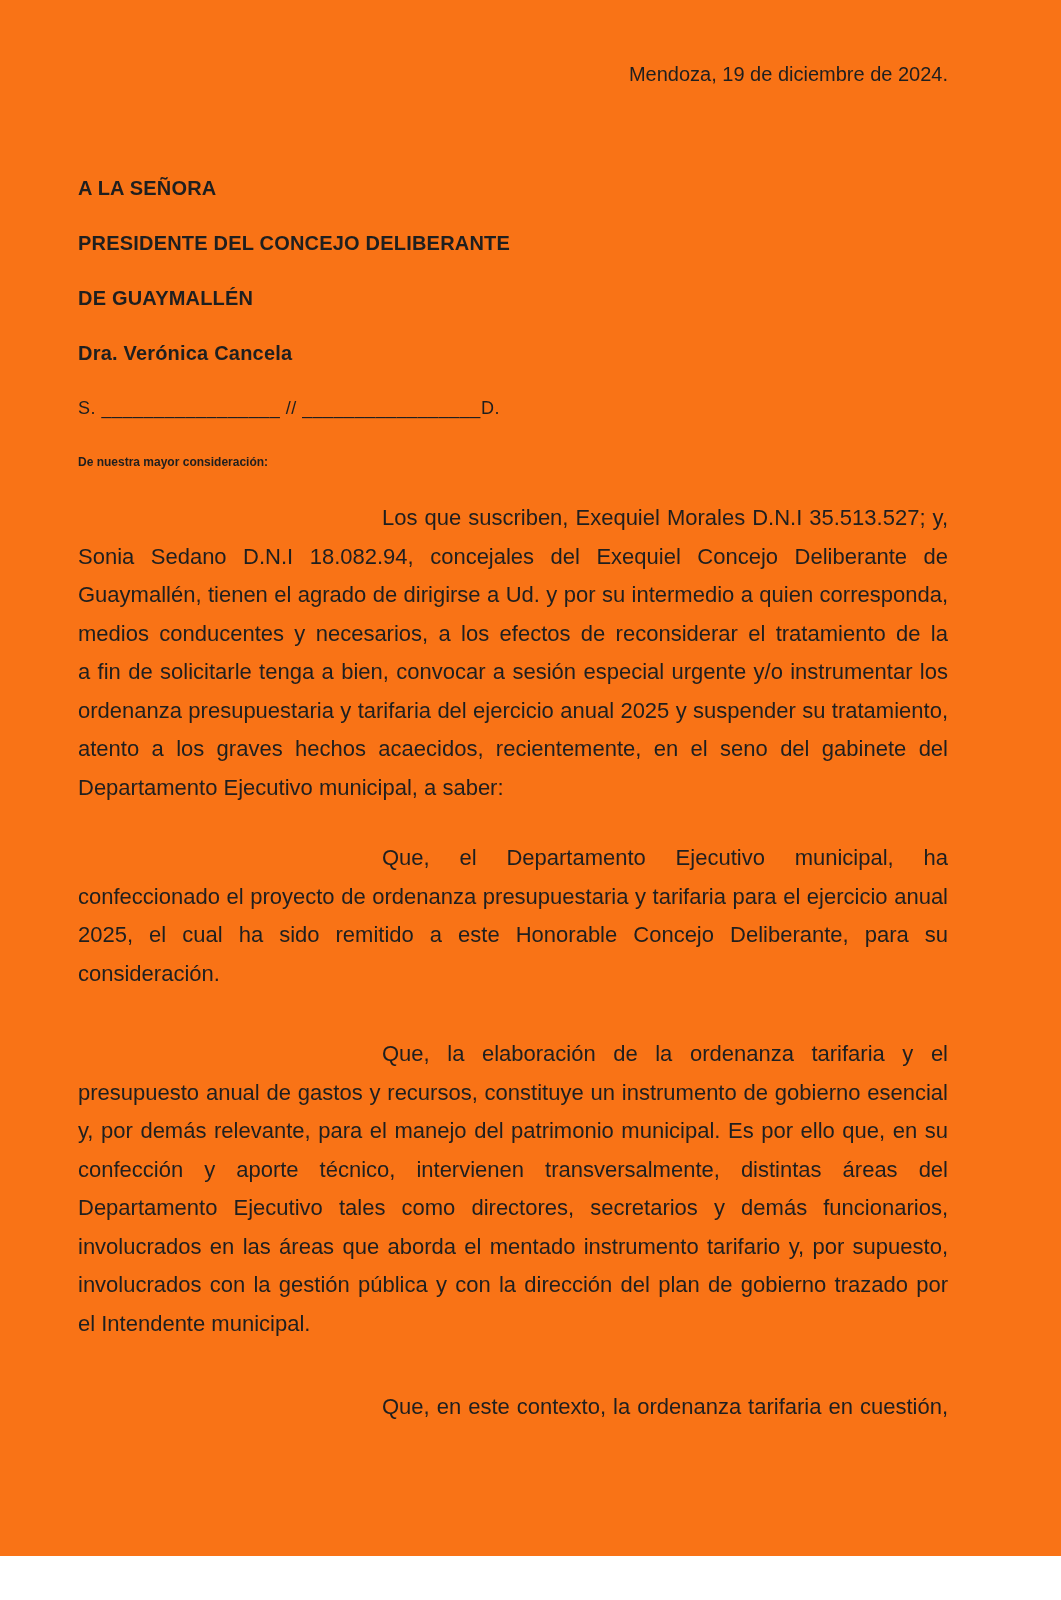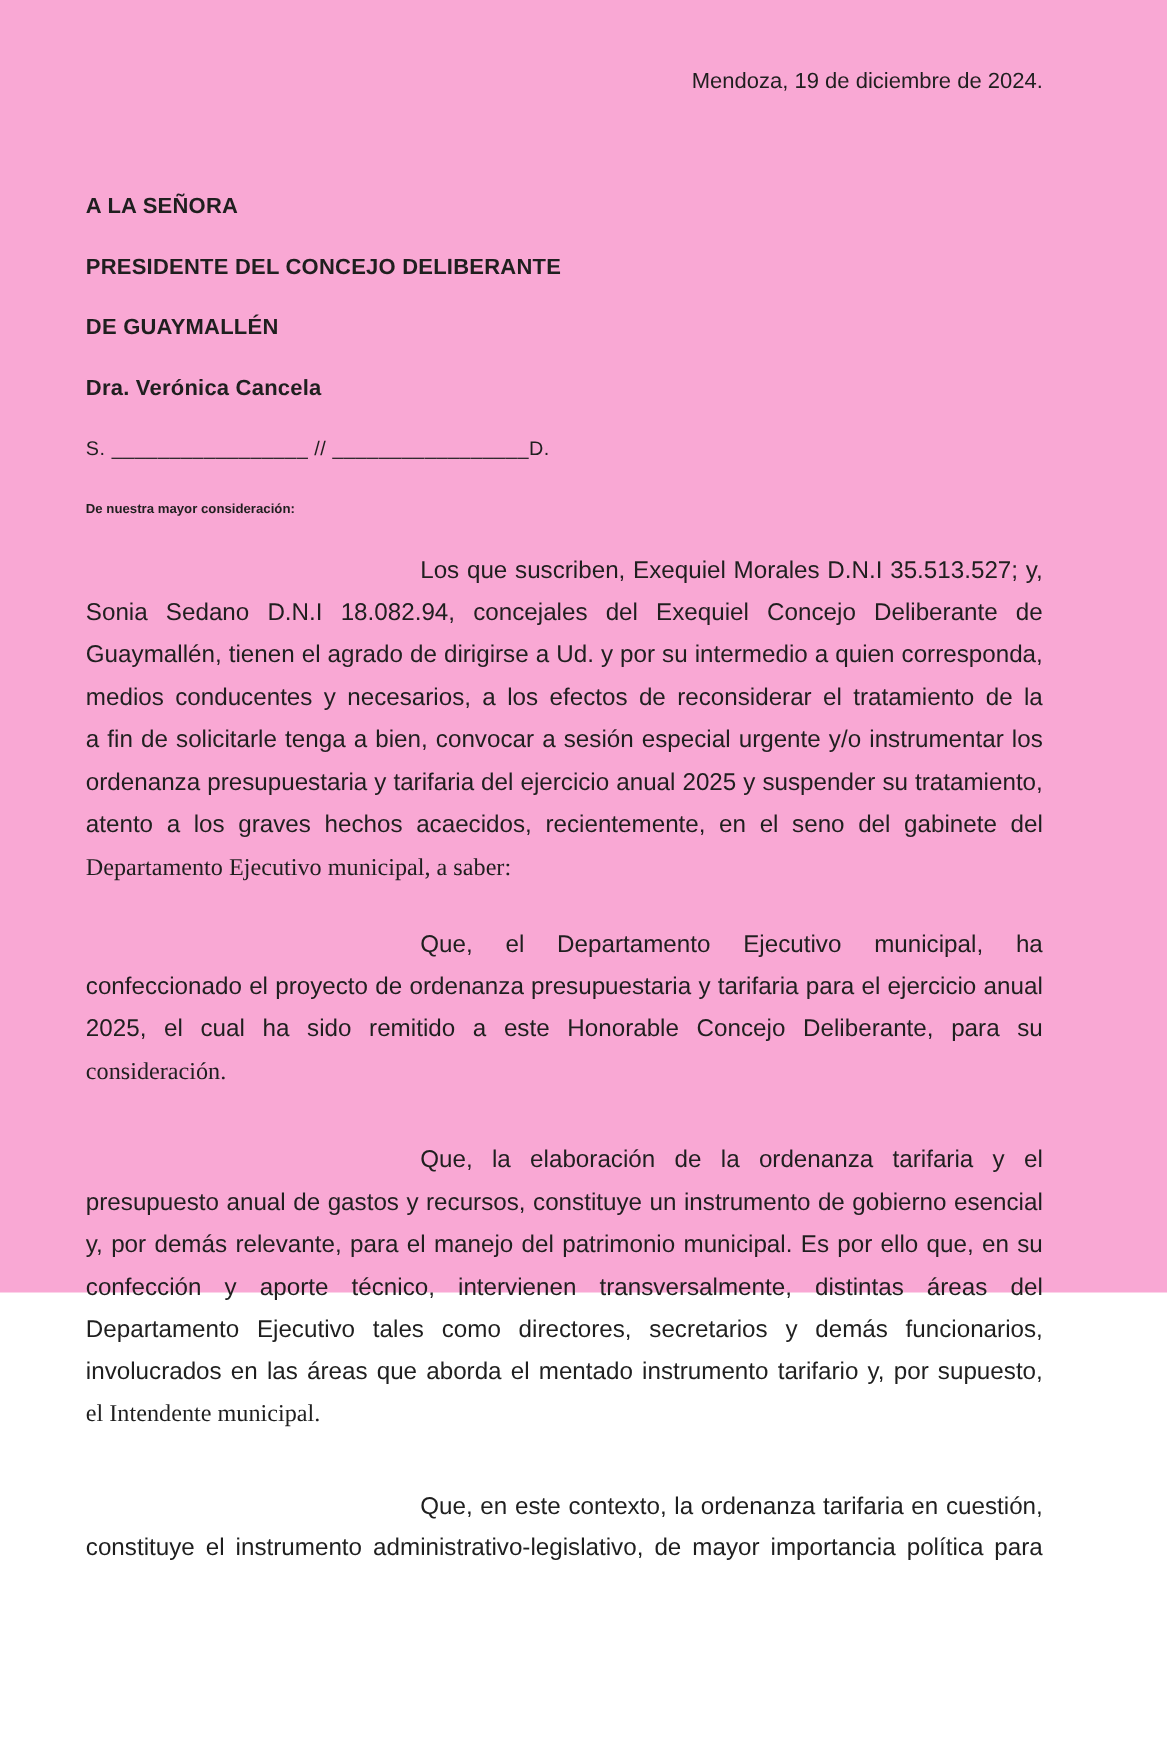--- a/index.html
+++ b/index.html
@@ -6,23 +6,23 @@
     margin: 0;
     padding: 0;
     background: #ffffff;
     width: 1061px;
     height: 1600px;
     overflow: hidden;
   }
   .page {
     position: relative;
     width: 1061px;
-    height: 1175px;
+    height: 1556px;
     box-sizing: border-box;
-    background: #f9a8d4;
+    background: #f97316;
     padding: 62px 113px 0 78px;
     font-family: "Liberation Sans", sans-serif;
     color: #1f1f1f;
   }
   .date {
     font-size: 20px;
     line-height: 24px;
     text-align: right;
     margin: 0 0 90px 0;
   }
@@ -52,21 +52,21 @@
   .line {
     font-size: 22px;
     height: 38.5px;
     line-height: 38.5px;
     text-align: justify;
     text-align-last: justify;
     overflow: hidden;
     white-space: nowrap;
   }
   .line.fl { padding-left: 304px; }
-  .line.ll { text-align-last: left; font-family: Liberation Serif, serif; }
+  .line.ll { text-align-last: left; }
 </style>
 </head>
 <body>
 
 <div class="page">
 
   <p class="date">Mendoza, 19 de diciembre de 2024.</p>
 
   <div>
     <p class="h">A LA SEÑORA</p>
@@ -97,21 +97,21 @@
     <div class="line ll">consideración.</div>
   </div>
 
   <div class="para gap-xl">
     <div class="line fl">Que, la elaboración de la ordenanza tarifaria y el</div>
     <div class="line">presupuesto anual de gastos y recursos, constituye un instrumento de gobierno esencial</div>
     <div class="line">y, por demás relevante, para el manejo del patrimonio municipal. Es por ello que, en su</div>
     <div class="line">confección y aporte técnico, intervienen transversalmente, distintas áreas del</div>
     <div class="line">Departamento Ejecutivo tales como directores, secretarios y demás funcionarios,</div>
     <div class="line">involucrados en las áreas que aborda el mentado instrumento tarifario y, por supuesto,</div>
+    <div class="line">involucrados con la gestión pública y con la dirección del plan de gobierno trazado por</div>
     <div class="line ll">el Intendente municipal.</div>
   </div>
 
   <div class="para last">
     <div class="line fl">Que, en este contexto, la ordenanza tarifaria en cuestión,</div>
-    <div class="line">constituye el instrumento administrativo-legislativo, de mayor importancia política para</div>
   </div>
 
 </div>
 
 </body></html>

